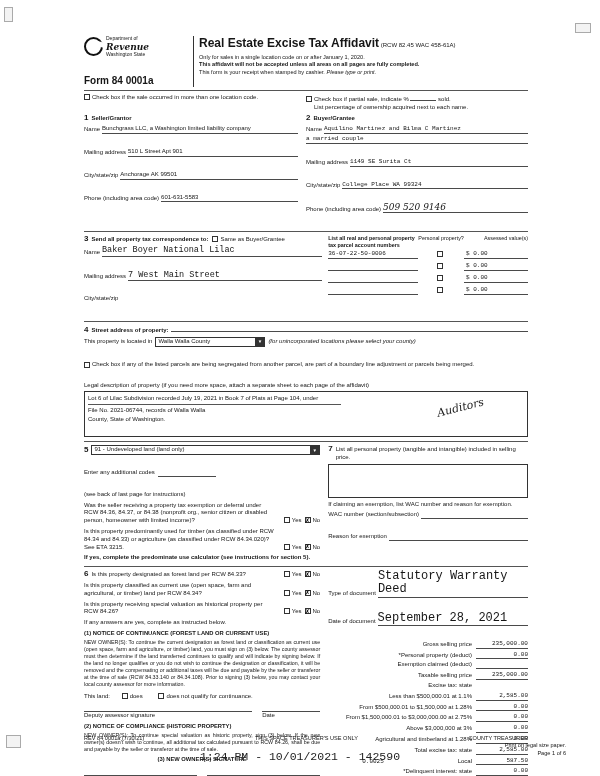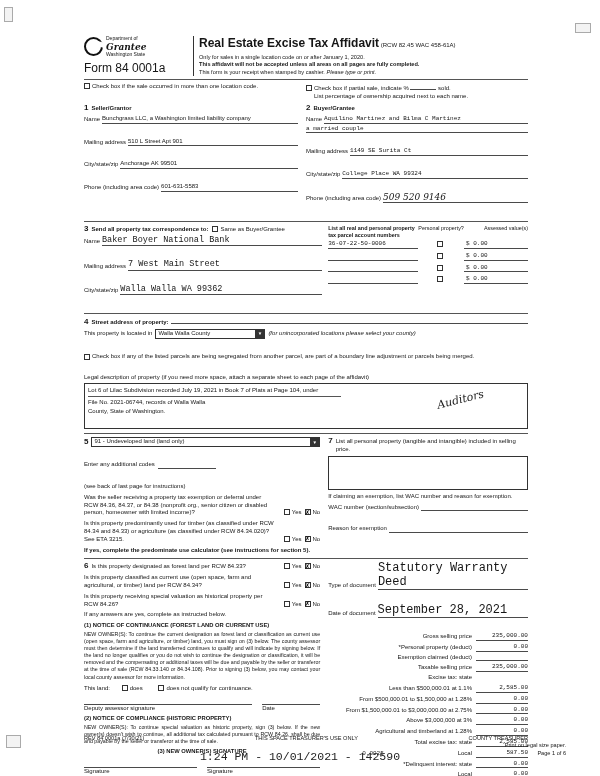--- a/index.html
+++ b/index.html
@@ -25,21 +25,21 @@
   .cb.ck::after{content:"✗";position:absolute;left:-1px;top:-2.5px;font-size:7px;color:#111}
   .sel{display:inline-flex;align-items:center;border:1px solid #333;height:10px;padding-left:2px;background:#fff}
   .sel .ar{width:9px;height:9px;background:#333;color:#fff;font-size:4.5px;line-height:9px;text-align:center;margin-left:4px;flex:none}
   
   .header{margin-bottom:2px}
   .hleft{width:104px;flex:none}
   .logo{width:19px;height:19px;border-radius:50%;border:2.5px solid #111;position:relative;margin-right:3px;flex:none}
   .logo::after{content:"";position:absolute;right:-4px;top:3px;width:8px;height:5px;background:#fff;transform:rotate(18deg)}
   .dept{font-size:5px;line-height:1.15}
   .deptname{font-family:"DejaVu Serif",serif;font-style:italic;font-weight:bold;font-size:9px}
-  .formno{font-weight:normal;font-size:12px;margin-top:3px}
+  .formno{font-weight:bold;font-size:10px;margin-top:16px}
   .hdiv{width:1px;background:#333;margin:0 5px;flex:none}
   .titleline{margin-bottom:2px}
   .title{font-weight:bold;font-size:12px}
   .rcw{font-size:6px}
   .note{font-size:5.6px;line-height:1.35}
   .topchecks{margin:2px 0 3px 0}
   .indent1{margin-left:8px}
   
   .half{width:50%}
   .half.first{padding-right:8px}
@@ -104,21 +104,21 @@
 <div class="mark mark-bl"></div>
 
 <div class="form">
 
   <div class="row header">
     <div class="hleft">
       <div class="row" style="align-items:center">
         <div class="logo"></div>
         <div class="dept">
           <div>Department of</div>
-          <div class="deptname">Grantee</div>
+          <div class="deptname">Revenue</div>
           <div>Washington State</div>
         </div>
       </div>
       <div class="formno">Form 84 0001a</div>
     </div>
     <div class="hdiv"></div>
     <div class="grow">
       <div class="titleline">
         <span class="title">Real Estate Excise Tax Affidavit</span>
         <span class="rcw">(RCW 82.45 WAC 458-61A)</span>
@@ -199,29 +199,28 @@
 
   <div class="row sec">
     <div class="left3">
       <div class="sechead">
         <span class="seclab">3</span>
         <span class="b">Send all property tax correspondence to:</span>
         <span style="margin-left:4px"><span class="cb"></span><span>Same as Buyer/Grantee</span></span>
       </div>
       <div class="fieldline">
           <span class="flab">Name</span>
-          <span class="fl grow tw big">Baker Boyer National Bank</span>
+          <span class="fl grow tw big">Baker Boyer National Lilac</span>
         </div>
       <div class="fieldline">
           <span class="flab">Mailing address</span>
           <span class="fl grow tw big">7 West Main Street</span>
         </div>
       <div class="fieldline">
           <span class="flab">City/state/zip</span>
-          <span class="fl grow tw big">Walla Walla WA 99362</span>
         </div>
     </div>
     <div class="right3">
       <div class="row phead">
         <div class="pnumh">List all real and personal property tax parcel account numbers</div>
         <div class="pph">Personal property?</div>
         <div class="pvh">Assessed value(s)</div>
       </div>
       <div class="row prow">
         <div class="pnum tw">36-07-22-50-0006</div>

